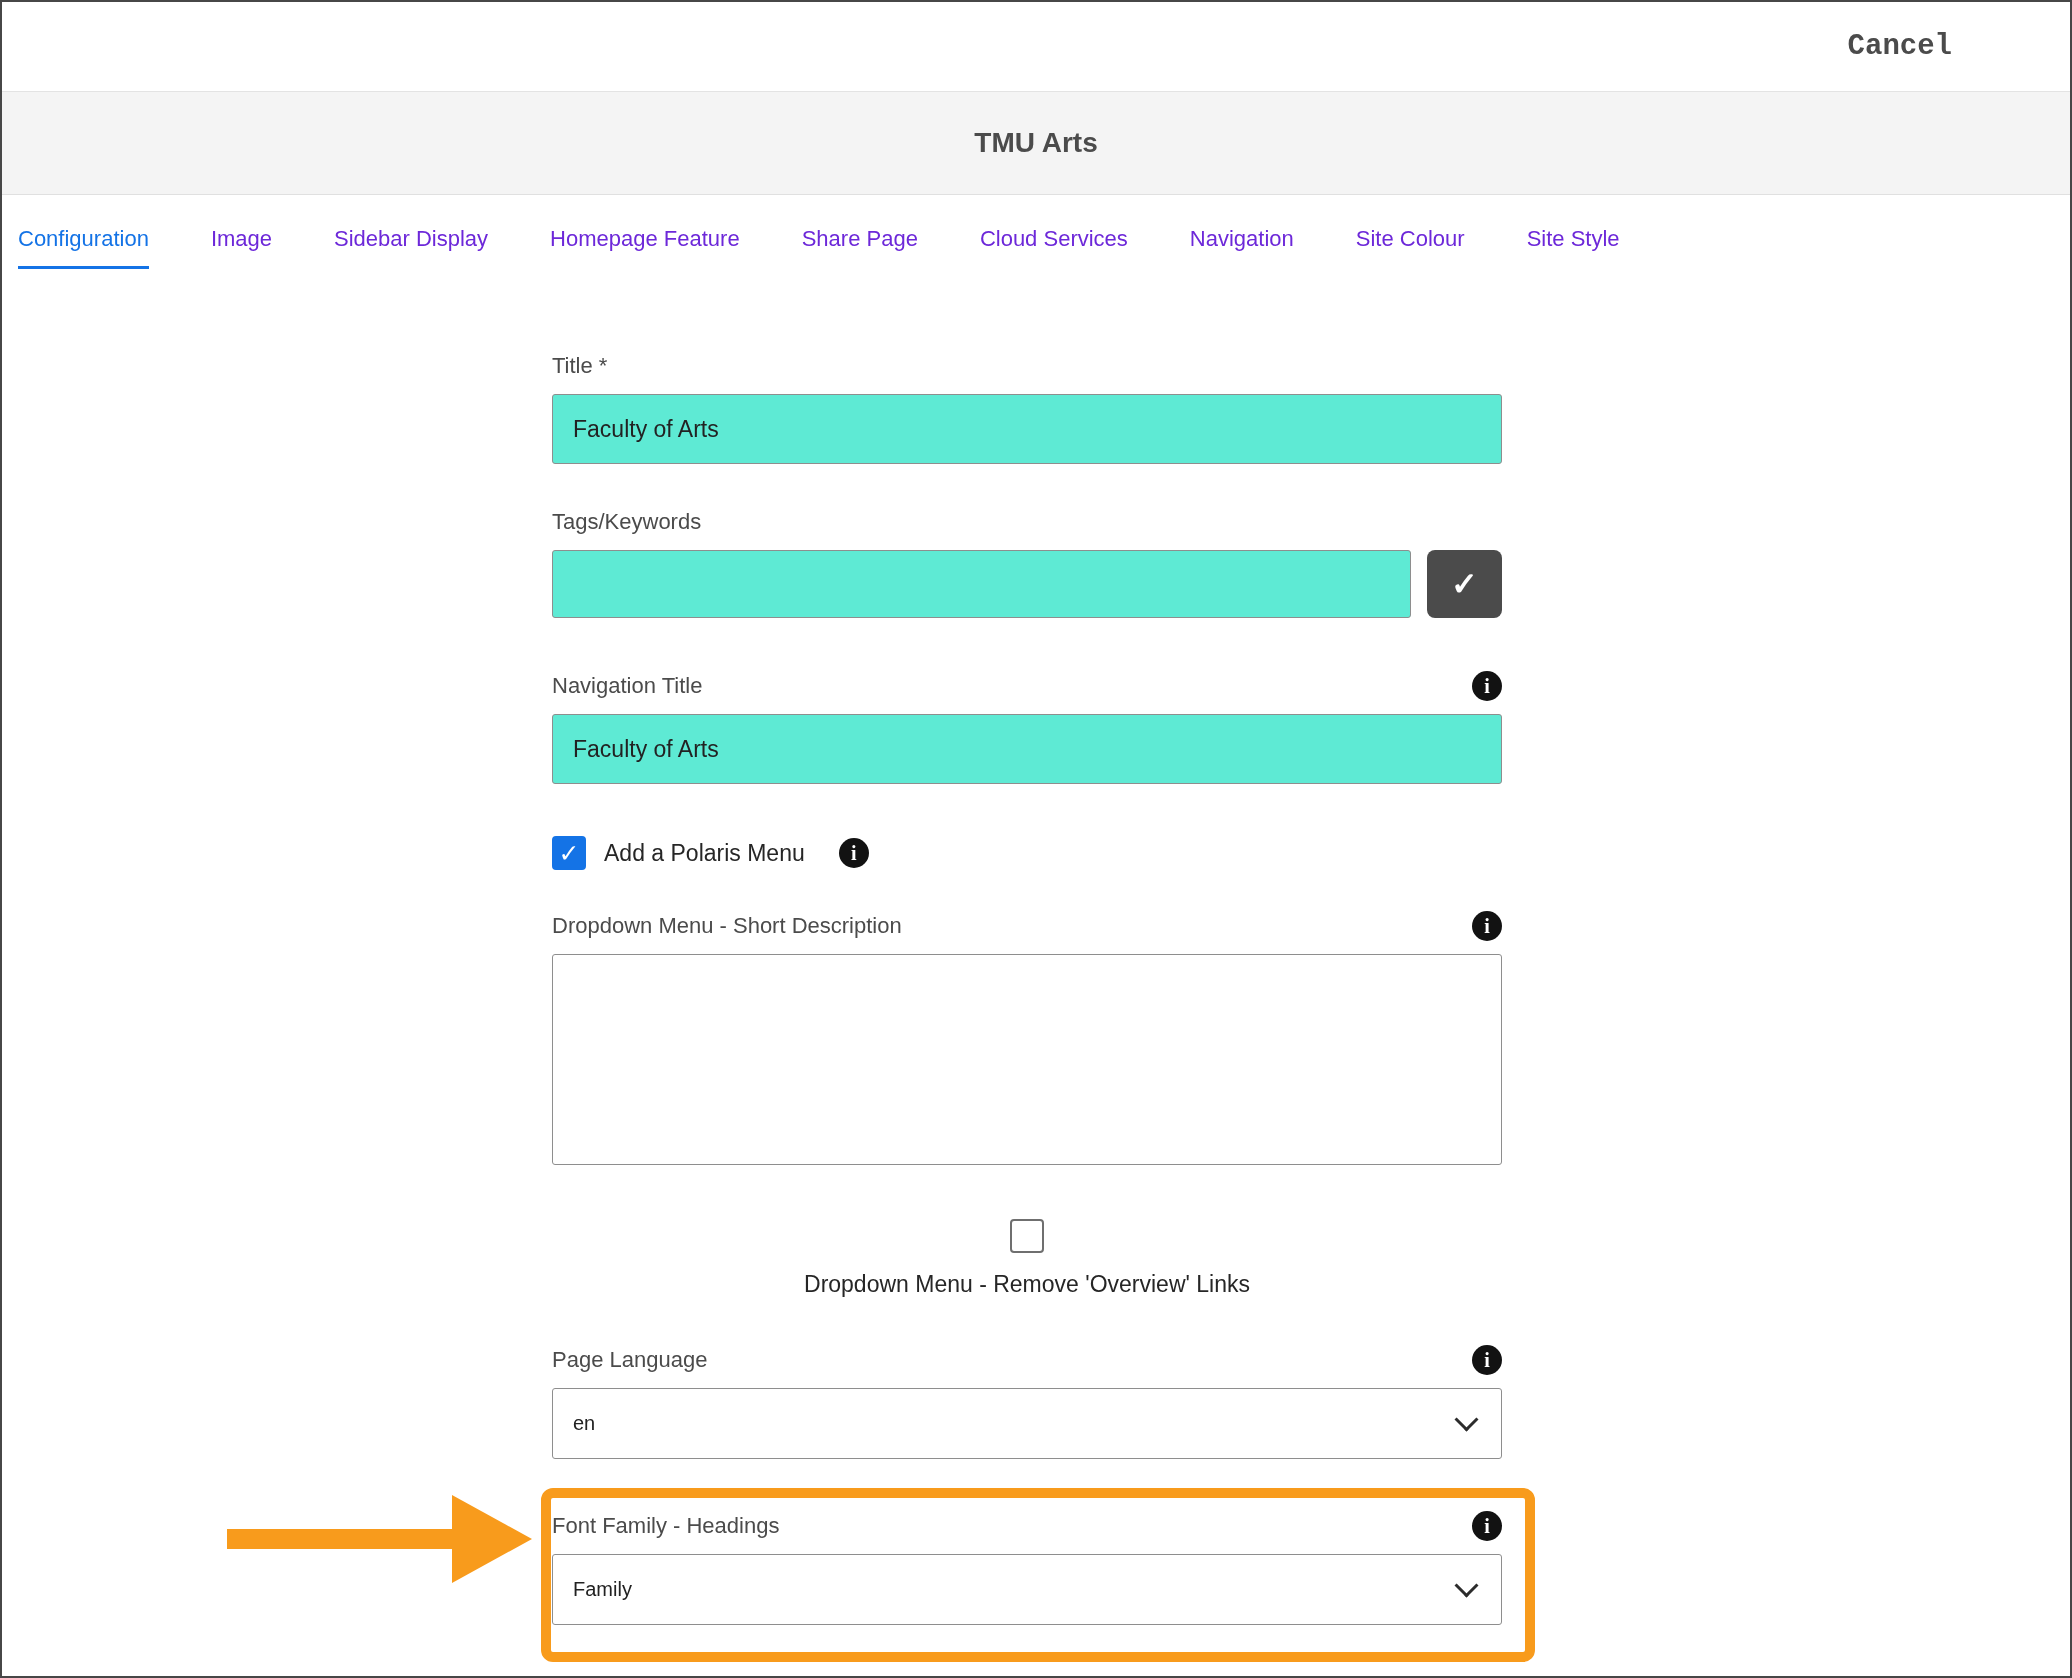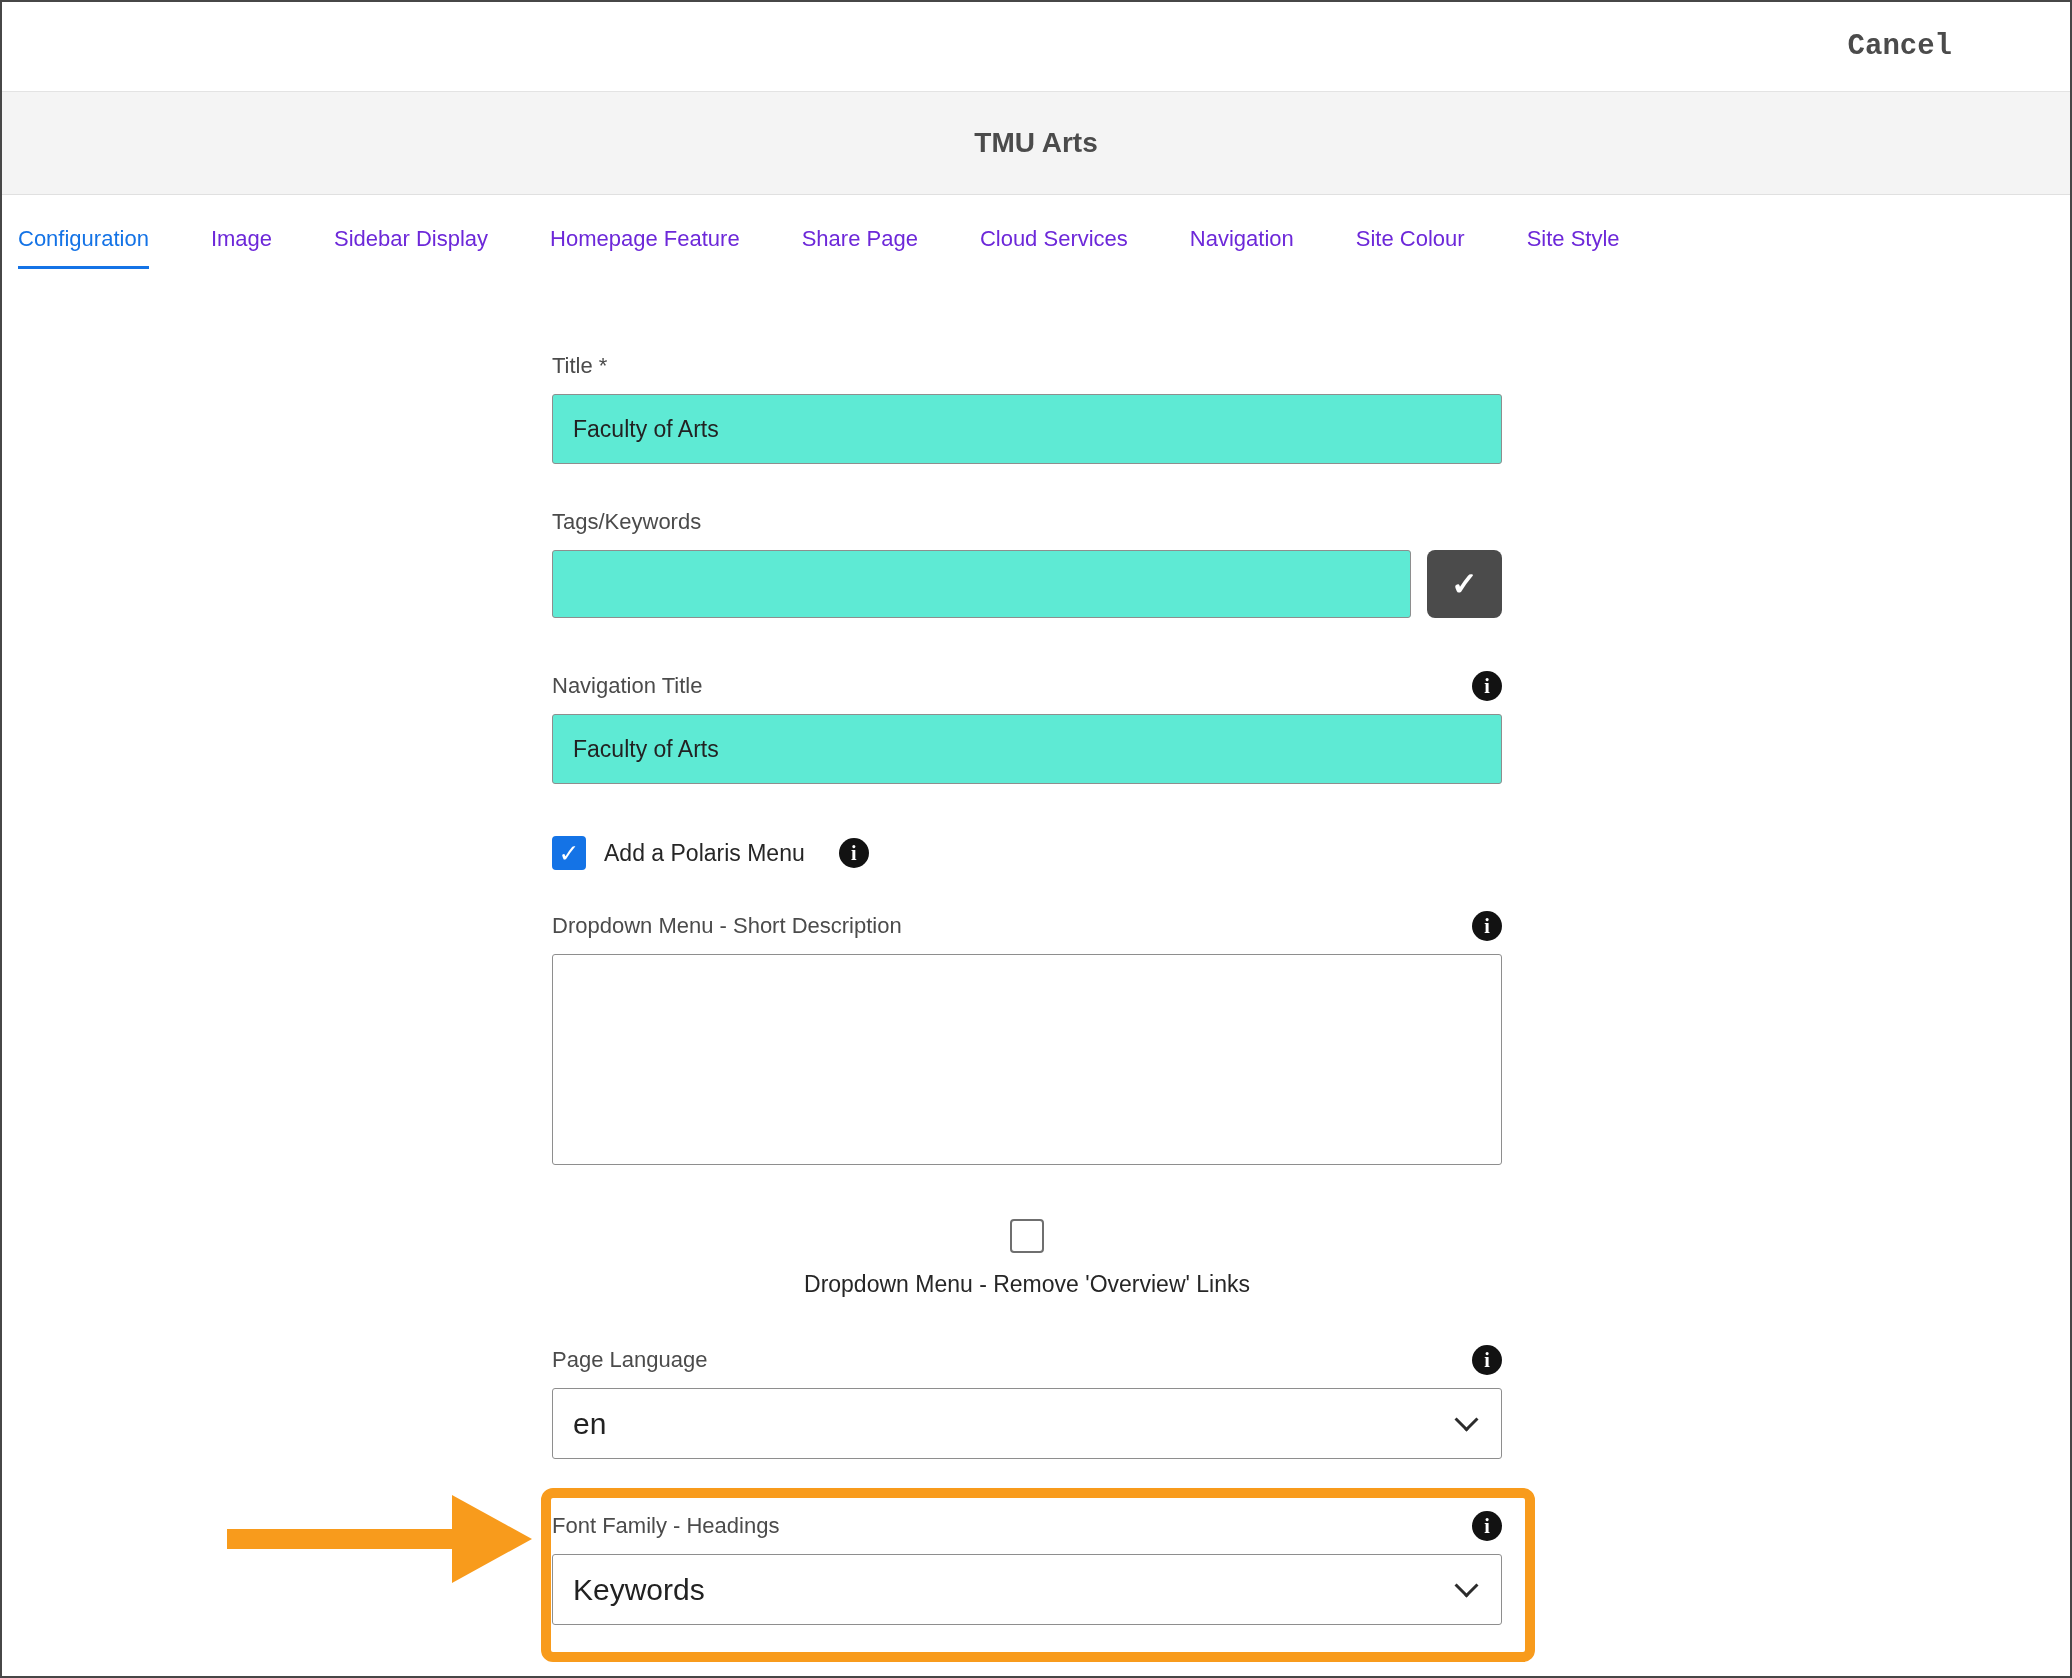--- a/index.html
+++ b/index.html
@@ -81,21 +81,21 @@
   .checkbox.checked::after { content:"\2713"; color:#fff; font-size:25px; font-weight:700; }
 
   textarea.desc {
     width:100%; height:211px; box-sizing:border-box; border:1px solid #8e8e8e;
     border-radius:3px; resize:none; font-family:inherit; font-size:23px; padding:14px 20px;
   }
 
   .select {
     height:69px; border:1px solid #8e8e8e; border-radius:3px; background:#fff;
     display:flex; align-items:center; justify-content:space-between;
-    padding:0 26px 0 20px; font-size:30px; color:#222; cursor:pointer;
+    padding:0 26px 0 20px; font-size:20px; color:#222; cursor:pointer;
   }
   .chev-dark { width:14px; height:14px; border-right:3px solid #2c2c2c; border-bottom:3px solid #2c2c2c;
     transform:rotate(45deg); margin-top:-8px; }
 
   
   .mb-42 { margin-bottom:42px; }
   .mb-52 { margin-bottom:52px; }
   .mb-50 { margin-bottom:50px; }
   .mb-40 { margin-bottom:40px; }
   .mb-46 { margin-bottom:46px;flex-direction:column; }
@@ -197,21 +197,21 @@
       <span class="chev-dark"></span>
     </div>
 
     
     <div class="highlight">
       <div class="label-row">
         <span>Font Family - Headings</span>
         <span class="info">i</span>
       </div>
       <div class="select">
-        <span>Keywords</span>
+        <span>Family</span>
         <span class="chev-dark"></span>
       </div>
     </div>
 
     
     
 
   </div>
 
   <div class="arrow-body"></div>

